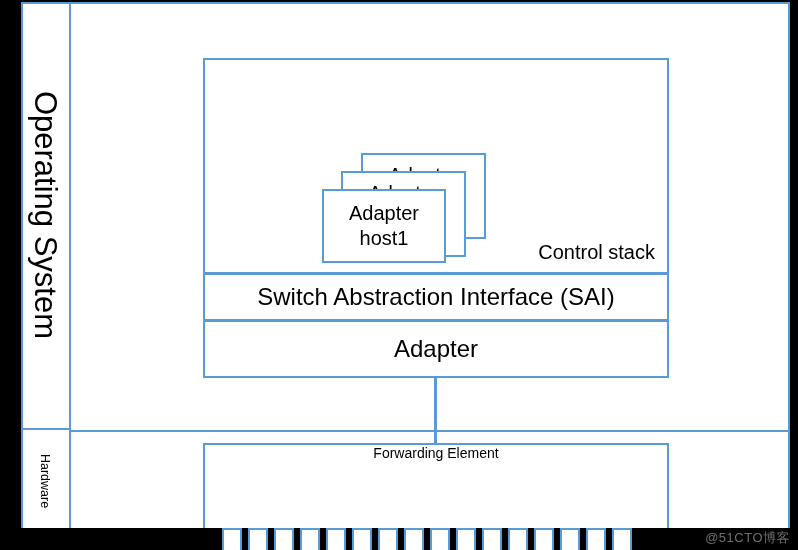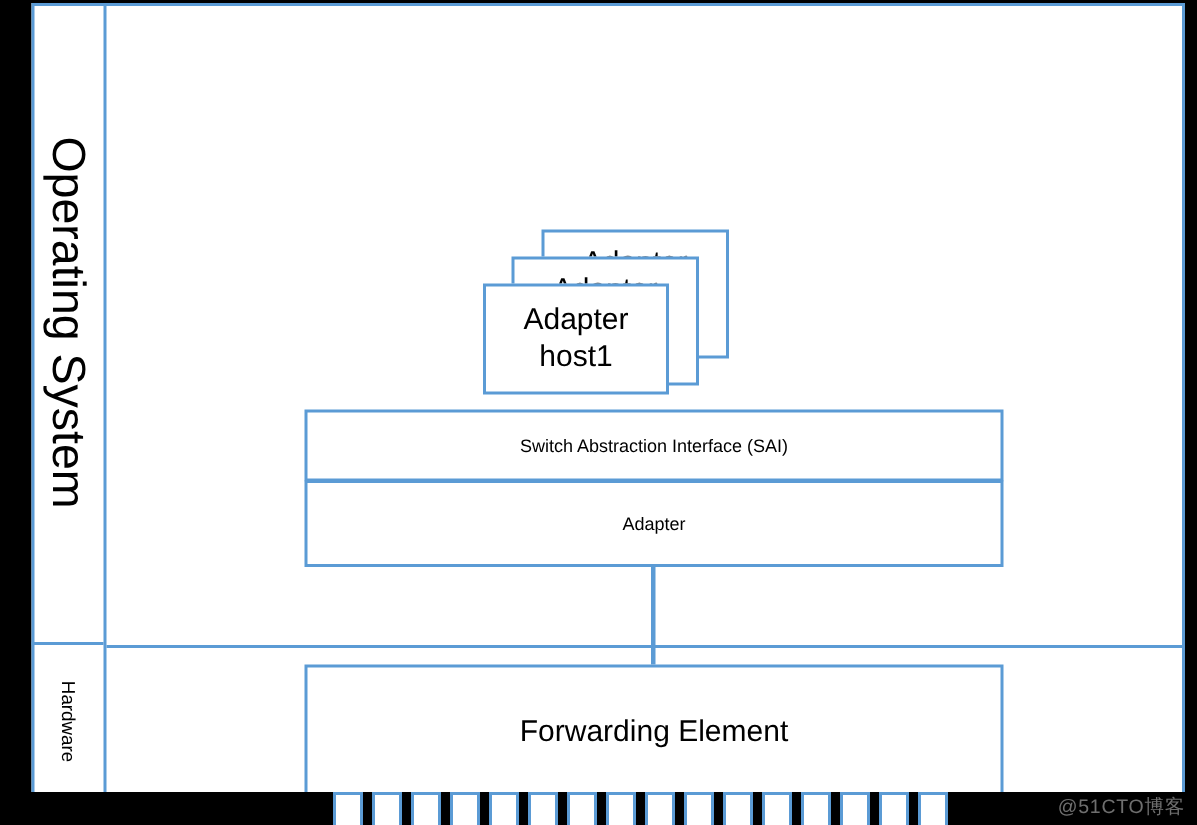--- a/index.html
+++ b/index.html
@@ -150,21 +150,21 @@
   .bar {
     position: absolute;
     left: 203px;
     width: 466px;
     border: 2px solid #5B9BD5;
     background: #ffffff;
     box-sizing: border-box;
     display: flex;
     align-items: center;
     justify-content: center;
-    font-size: 12px;
+    font-size: 24px;
     color: #000000;
   }
   .bar-sai {
     top: 273px;
     height: 48px;
   }
   .bar-adapter {
     top: 320px;
     height: 58px;
   }
@@ -184,23 +184,22 @@
   .forwarding {
     position: absolute;
     left: 203px;
     top: 443px;
     width: 466px;
     height: 90px;
     border: 2px solid #5B9BD5;
     background: #ffffff;
     box-sizing: border-box;
     display: flex;
-    align-items: center;
-    justify-content: center;
-    font-size: 20px;
+    justify-content: center;
+    font-size: 14px;
     color: #000000;
     z-index: 3;
   }
 
   
   .port-strip {
     position: absolute;
     left: 0;
     top: 528px;
     width: 798px;
@@ -247,20 +246,23 @@
     <div class="os-cell">
       <span class="os-text">Operating System</span>
     </div>
     <div class="hw-cell">
       <span class="hw-text">Hardware</span>
     </div>
   </div>
 
   <div class="row-divider"></div>
 
+  <div class="control-stack">
+    <span class="control-stack-label">Control stack</span>
+  </div>
 
   <div class="adapter-card adapter-back">
     <span>Adapter</span>
   </div>
   <div class="adapter-card adapter-mid">
     <span>Adapter</span>
   </div>
   <div class="adapter-card adapter-front">
     <span>
       <span>Adapter</span><br>

